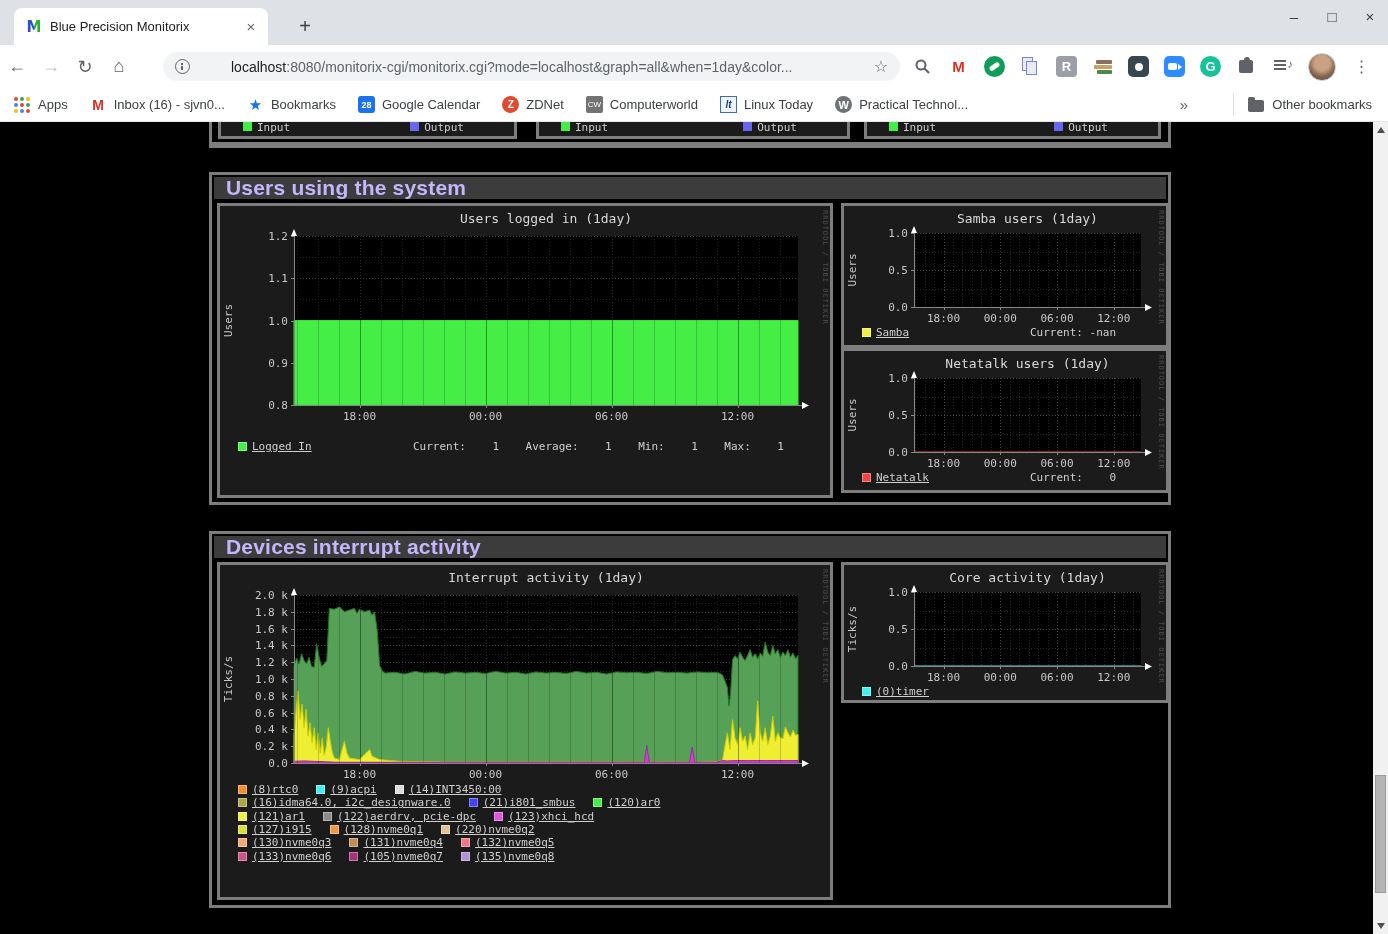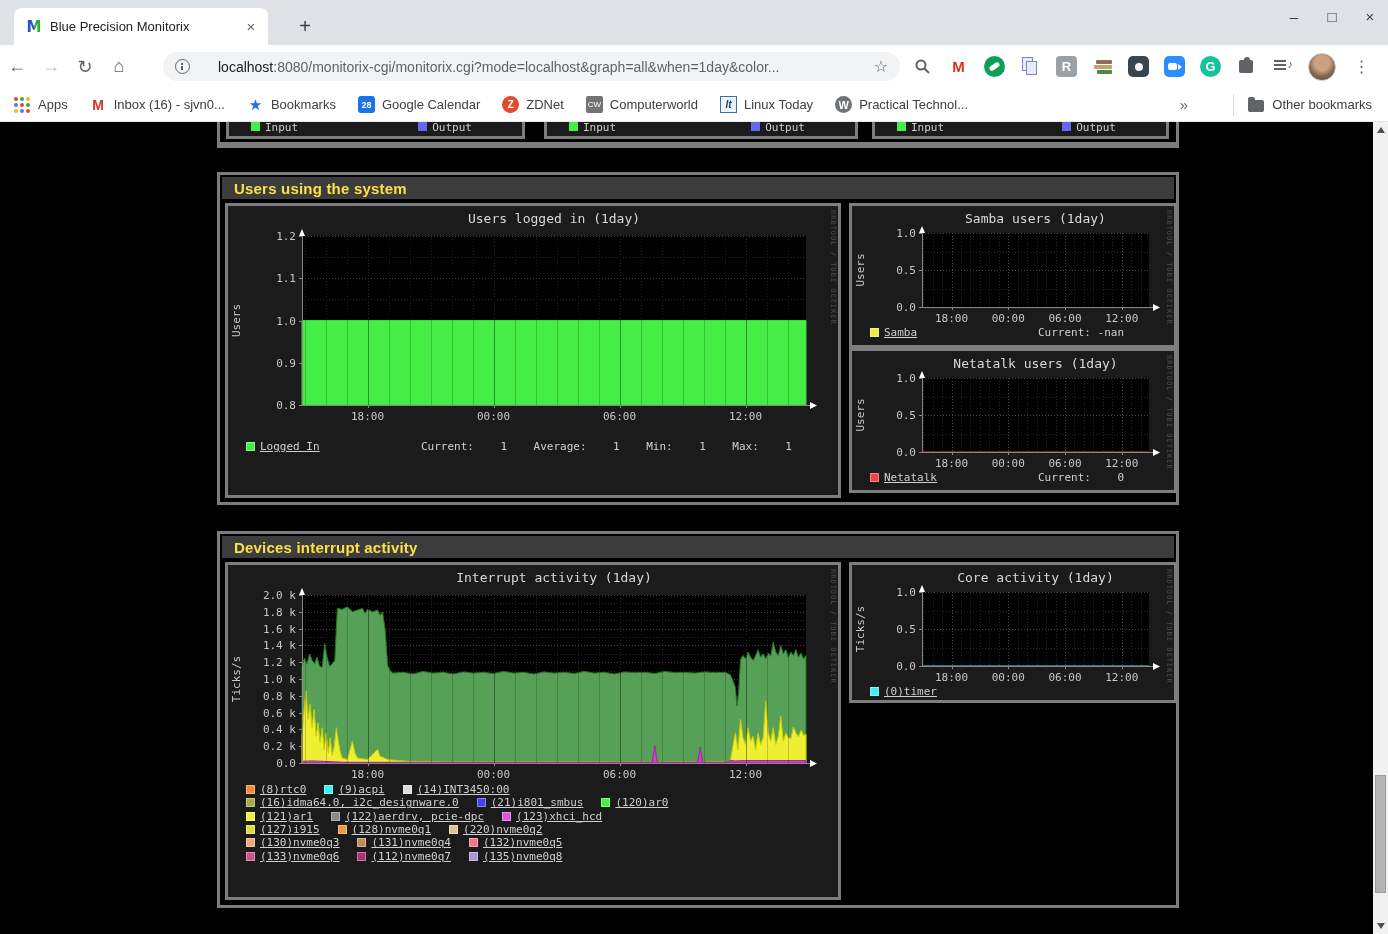--- a/index.html
+++ b/index.html
@@ -18,21 +18,21 @@
   .winctl span { width:16px; text-align:center; }
 
   .toolbar { position:absolute; left:0; top:45px; width:1388px; height:43px; background:#fff; display:flex; align-items:center;}
   .navbtn { width:34px; text-align:center; font-size:18px; color:#5f6368; }
   .navbtn.disabled { color:#bdc1c6; }
   .urlbar { position:absolute; left:163px; top:7px; width:737px; height:29px; background:#f1f3f4;
             border-radius:15px; display:flex; align-items:center; padding:0 12px; }
   .info-ic { width:15px; height:15px; border:1.5px solid #5f6368; border-radius:50%; position:relative; flex:none;}
   .info-ic:before { content:""; position:absolute; left:5px; top:3px; width:2px; height:2px; background:#5f6368;}
   .info-ic:after { content:""; position:absolute; left:5px; top:6px; width:2px; height:4px; background:#5f6368;}
-  .url-text { margin-left:9px; font-size:14px; color:#5f6368; white-space:nowrap; overflow:hidden; flex:1;padding-left:19px;}
+  .url-text { margin-left:22px; font-size:14px; color:#5f6368; white-space:nowrap; overflow:hidden; flex:1;padding-left:19px;}
   .url-text b { color:#202124; font-weight:normal; }
   .star { font-size:16px; color:#5f6368; margin-left:8px; }
   .extrow { position:absolute; left:912px; top:0; height:43px; display:flex; align-items:center; gap:15px;}
   .ext { width:21px; height:21px; display:flex; align-items:center; justify-content:center; font-size:13px; flex:none;}
   .ic-gmail { color:#d93025; font-weight:bold; font-size:15px; background:#fff; }
   .ic-voice { background:#0f9d58; border-radius:50%; position:relative;}
   .ic-voice i { width:11px; height:5px; background:#fff; border-radius:3px; transform:rotate(-35deg); }
   .ic-copy { position:relative; }
   .ic-copy i, .ic-copy u { position:absolute; width:11px; height:14px; background:#e8eaf6; border:1.5px solid #7986cb;}
   .ic-copy i { left:2px; top:1px;} .ic-copy u { left:6px; top:5px;}
@@ -71,25 +71,25 @@
   .bm-cw { background:#737373; color:#fff; border-radius:2px; font-size:8px; font-weight:normal;}
   .bm-lt { background:#eef4fb; border:1px solid #3b6ea5; color:#1b3f73; font-size:10px; font-weight:bold; font-style:italic;}
   .bm-wp { background:#6e7378; color:#fff; border-radius:50%; font-size:11px; font-weight:bold;}
   .bm-chevron { color:#5f6368; font-size:15px; position:absolute; right:200px;}
   .bm-right { position:absolute; right:16px; display:flex; align-items:center; gap:8px; font-size:13px; color:#3c4043;
               border-left:1px solid #dadce0; padding-left:14px; height:22px;}
   .ic-folder { position:relative; width:16px; height:12px; background:#5f6368; border-radius:2px; margin-top:2px;}
   .ic-folder:before { content:""; position:absolute; left:0; top:-3px; width:7px; height:4px; background:#5f6368; border-radius:2px 2px 0 0;}
 
   
-  .content { position:absolute; left:16px; top:122px; width:1126px; height:812px; background:#000; }
+  .content { position:absolute; left:8px; top:122px; width:1126px; height:812px; background:#000; }
 
   .section { position:absolute; left:201px; width:962px; border:3px solid #7d7d7d; background:#000;}
   .sec-header { margin:2px; height:22px; background:#3c3c3c; display:flex; align-items:center; padding-left:12px;}
-  .sec-title { font-weight:bold; font-size:15px; color:#fde047; letter-spacing:0.2px;}
+  .sec-title { font-weight:bold; font-size:21px; color:#c4b5fd; letter-spacing:0.2px;}
 
   .partial-sec { position:absolute; left:201px; top:0; width:962px; height:26px;
                  border-left:3px solid #7d7d7d; border-right:3px solid #7d7d7d; border-bottom:6px solid #7d7d7d; background:#000;}
   .pbox { position:absolute; top:0; height:17px; background:#1b1b1b; border:3px solid #7d7d7d; border-top:none;
           display:flex; justify-content:space-between; padding:0 50px 0 22px; overflow:hidden;}
   .plg { display:flex; align-items:flex-start; gap:5px; font:11px "DejaVu Sans Mono", monospace; color:#cfcfcf; margin-top:-1px;}
   .plg i { width:9px; height:9px; margin-top:1px; flex:none;}
 
   .rrd-box { position:absolute; border:3px solid #7d7d7d; background:#1b1b1b; overflow:hidden;}
   .rrd-canvas { position:absolute; left:0; top:0; }
@@ -625,21 +625,21 @@
           <text x="517.52" y="213" fill="#c8c8c8" font-size="11" font-family="&quot;DejaVu Sans Mono&quot;, monospace" text-anchor="middle">12:00</text>
           <text x="326" y="17" fill="#d8d8d8" font-size="13" font-family="&quot;DejaVu Sans Mono&quot;, monospace" text-anchor="middle">Interrupt activity  (1day)</text>
           <text x="12" y="114" fill="#c8c8c8" font-size="11" font-family="&quot;DejaVu Sans Mono&quot;, monospace" text-anchor="middle" transform="rotate(-90 12 114)">Ticks/s</text>
         </svg></div>
     <div class="rrd-legend" style="top: 218px;">
         <div class="lrow"><span class="litem"><i style="background: rgb(238, 142, 46);"></i><span>(8)rtc0</span></span><span class="litem"><i style="background: rgb(68, 238, 238);"></i><span>(9)acpi</span></span><span class="litem"><i style="background: rgb(220, 220, 220);"></i><span>(14)INT3450:00</span></span></div>
         <div class="lrow"><span class="litem"><i style="background: rgb(168, 168, 72);"></i><span>(16)idma64.0, i2c_designware.0</span></span><span class="litem"><i style="background: rgb(68, 68, 238);"></i><span>(21)i801_smbus</span></span><span class="litem"><i style="background: rgb(68, 238, 68);"></i><span>(120)ar0</span></span></div>
         <div class="lrow"><span class="litem"><i style="background: rgb(238, 238, 68);"></i><span>(121)ar1</span></span><span class="litem"><i style="background: rgb(138, 138, 138);"></i><span>(122)aerdrv, pcie-dpc</span></span><span class="litem"><i style="background: rgb(221, 85, 221);"></i><span>(123)xhci_hcd</span></span></div>
         <div class="lrow"><span class="litem"><i style="background: rgb(220, 220, 60);"></i><span>(127)i915</span></span><span class="litem"><i style="background: rgb(238, 153, 68);"></i><span>(128)nvme0q1</span></span><span class="litem"><i style="background: rgb(224, 196, 152);"></i><span>(220)nvme0q2</span></span></div>
         <div class="lrow"><span class="litem"><i style="background: rgb(240, 168, 120);"></i><span>(130)nvme0q3</span></span><span class="litem"><i style="background: rgb(190, 142, 90);"></i><span>(131)nvme0q4</span></span><span class="litem"><i style="background: rgb(238, 119, 136);"></i><span>(132)nvme0q5</span></span></div>
-        <div class="lrow"><span class="litem"><i style="background: rgb(204, 85, 136);"></i><span>(133)nvme0q6</span></span><span class="litem"><i style="background: rgb(168, 51, 120);"></i><span>(112)nvme0q7</span></span><span class="litem"><i style="background: rgb(174, 148, 210);"></i><span>(135)nvme0q8</span></span></div>
+        <div class="lrow"><span class="litem"><i style="background: rgb(204, 85, 136);"></i><span>(133)nvme0q6</span></span><span class="litem"><i style="background: rgb(168, 51, 120);"></i><span>(105)nvme0q7</span></span><span class="litem"><i style="background: rgb(174, 148, 210);"></i><span>(135)nvme0q8</span></span></div>
       </div>
     <div class="rrd-watermark">RRDTOOL / TOBI OETIKER</div>
   </div>
   <div class="rrd-box" style="left:833px; top:440px; width:328px; height:141px;">
     <div class="rrd-canvas"><svg width="322" height="116">
           <rect x="70" y="27" width="227" height="74" fill="#000"></rect>
           <line x1="71.635" y1="27" x2="71.635" y2="101" stroke="#262626" stroke-width="1" shape-rendering="crispEdges" stroke-dasharray="1,2"></line>
           <line x1="81.09333333333333" y1="27" x2="81.09333333333333" y2="101" stroke="#262626" stroke-width="1" shape-rendering="crispEdges" stroke-dasharray="1,2"></line>
           <line x1="90.55166666666668" y1="27" x2="90.55166666666668" y2="101" stroke="#262626" stroke-width="1" shape-rendering="crispEdges" stroke-dasharray="1,2"></line>
           <line x1="100.01" y1="27" x2="100.01" y2="101" stroke="#262626" stroke-width="1" shape-rendering="crispEdges" stroke-dasharray="1,2"></line>

